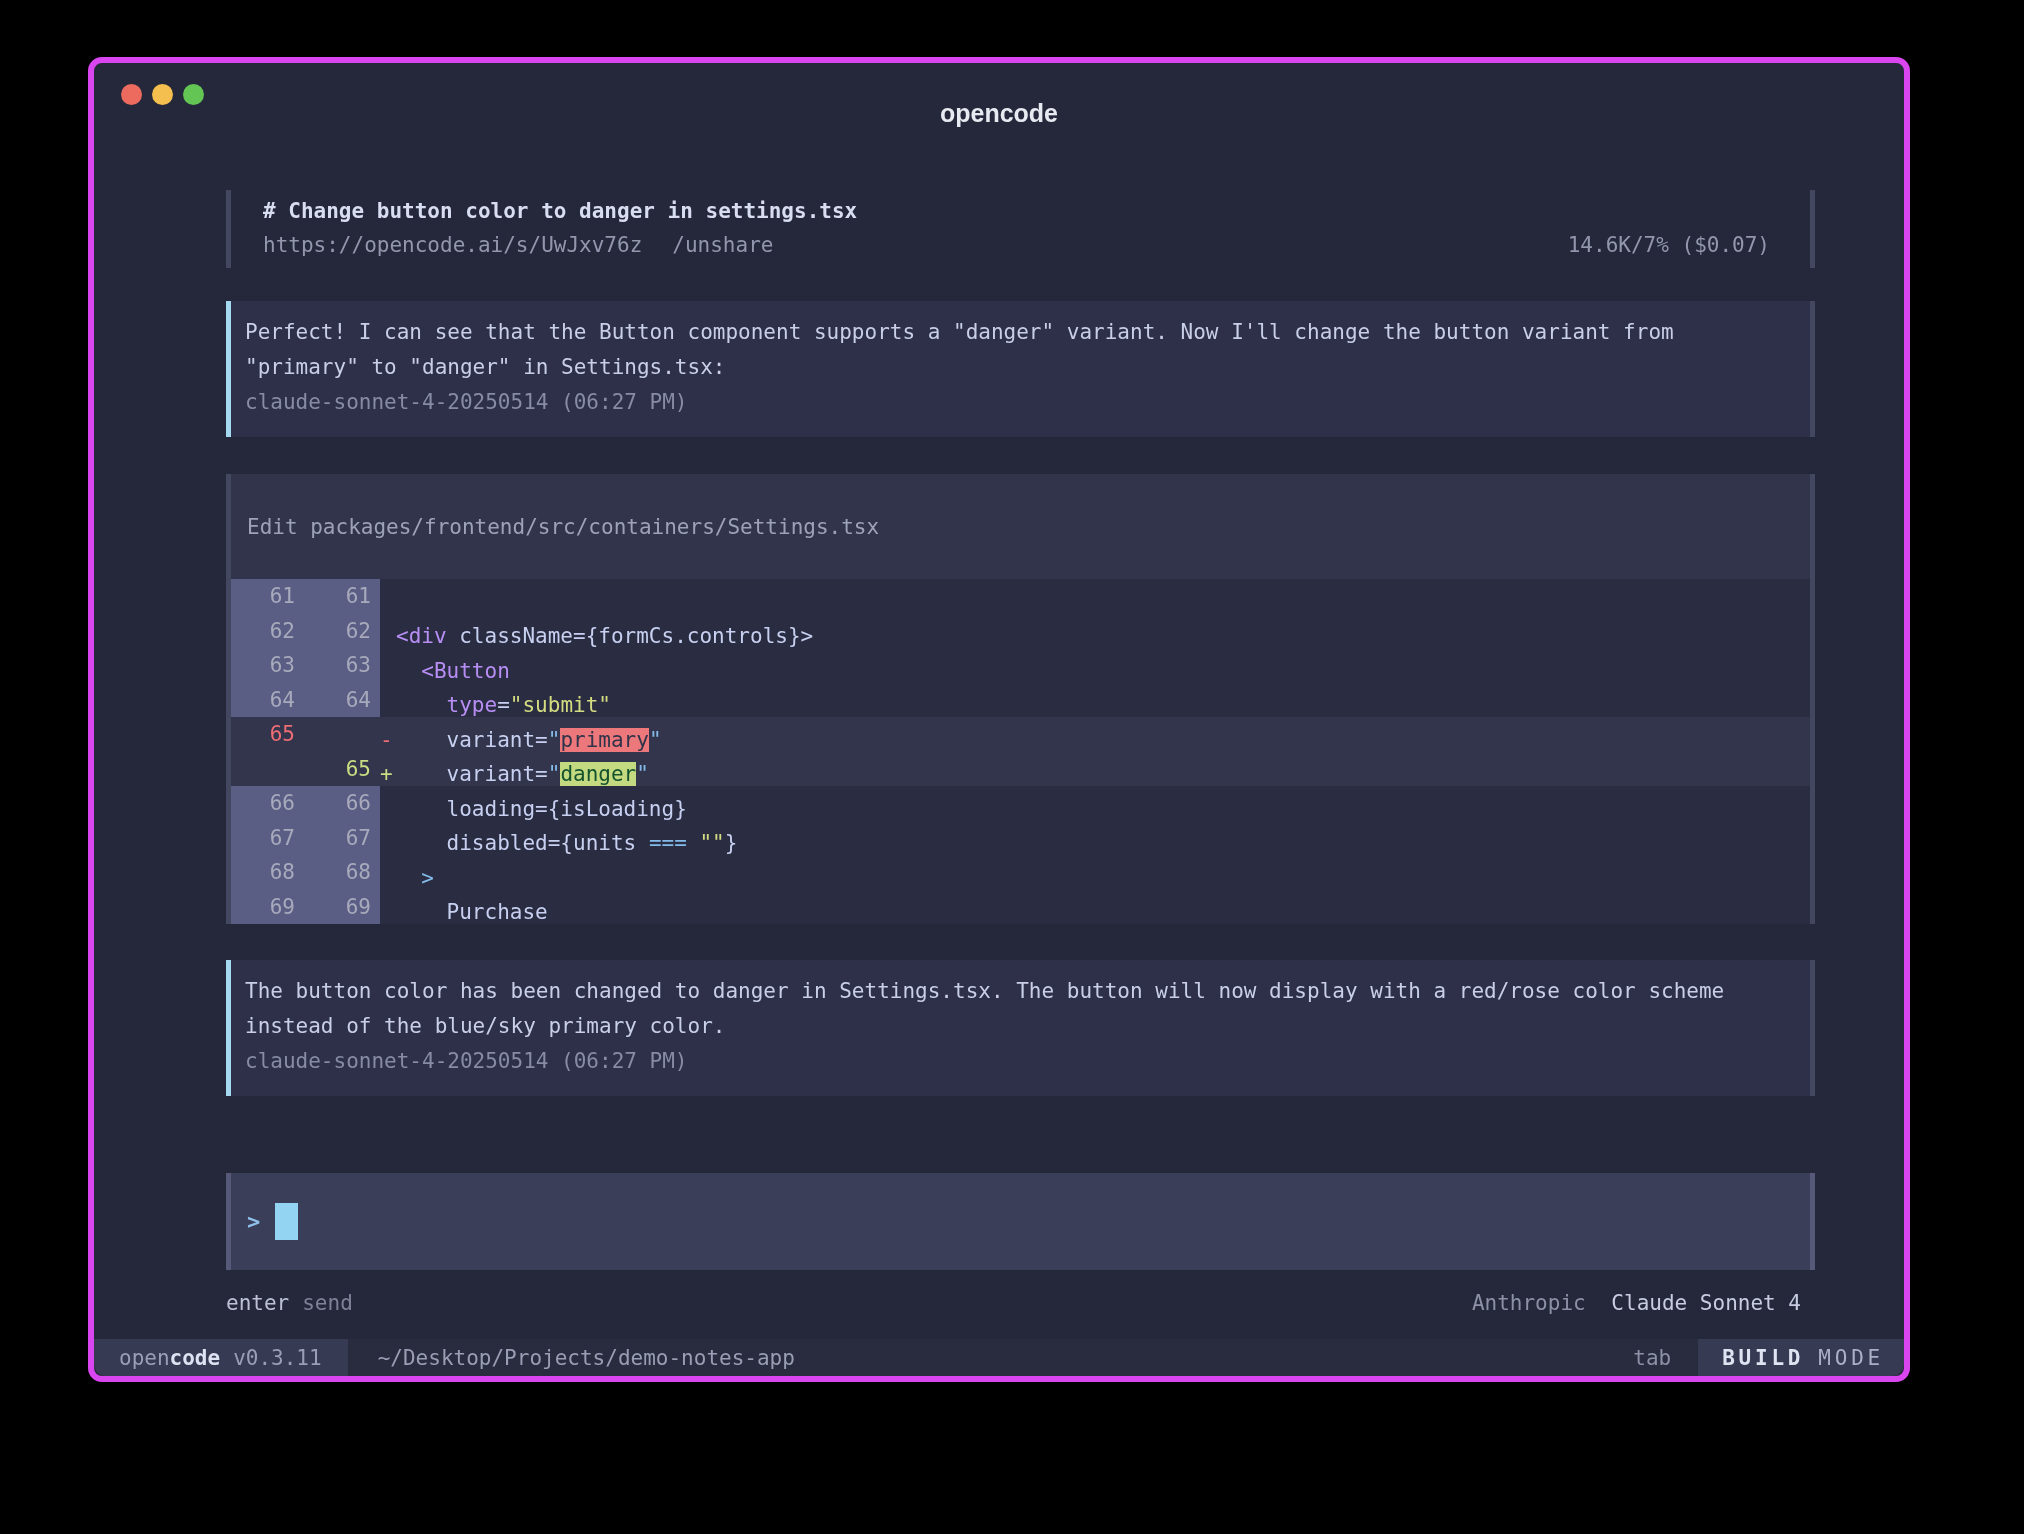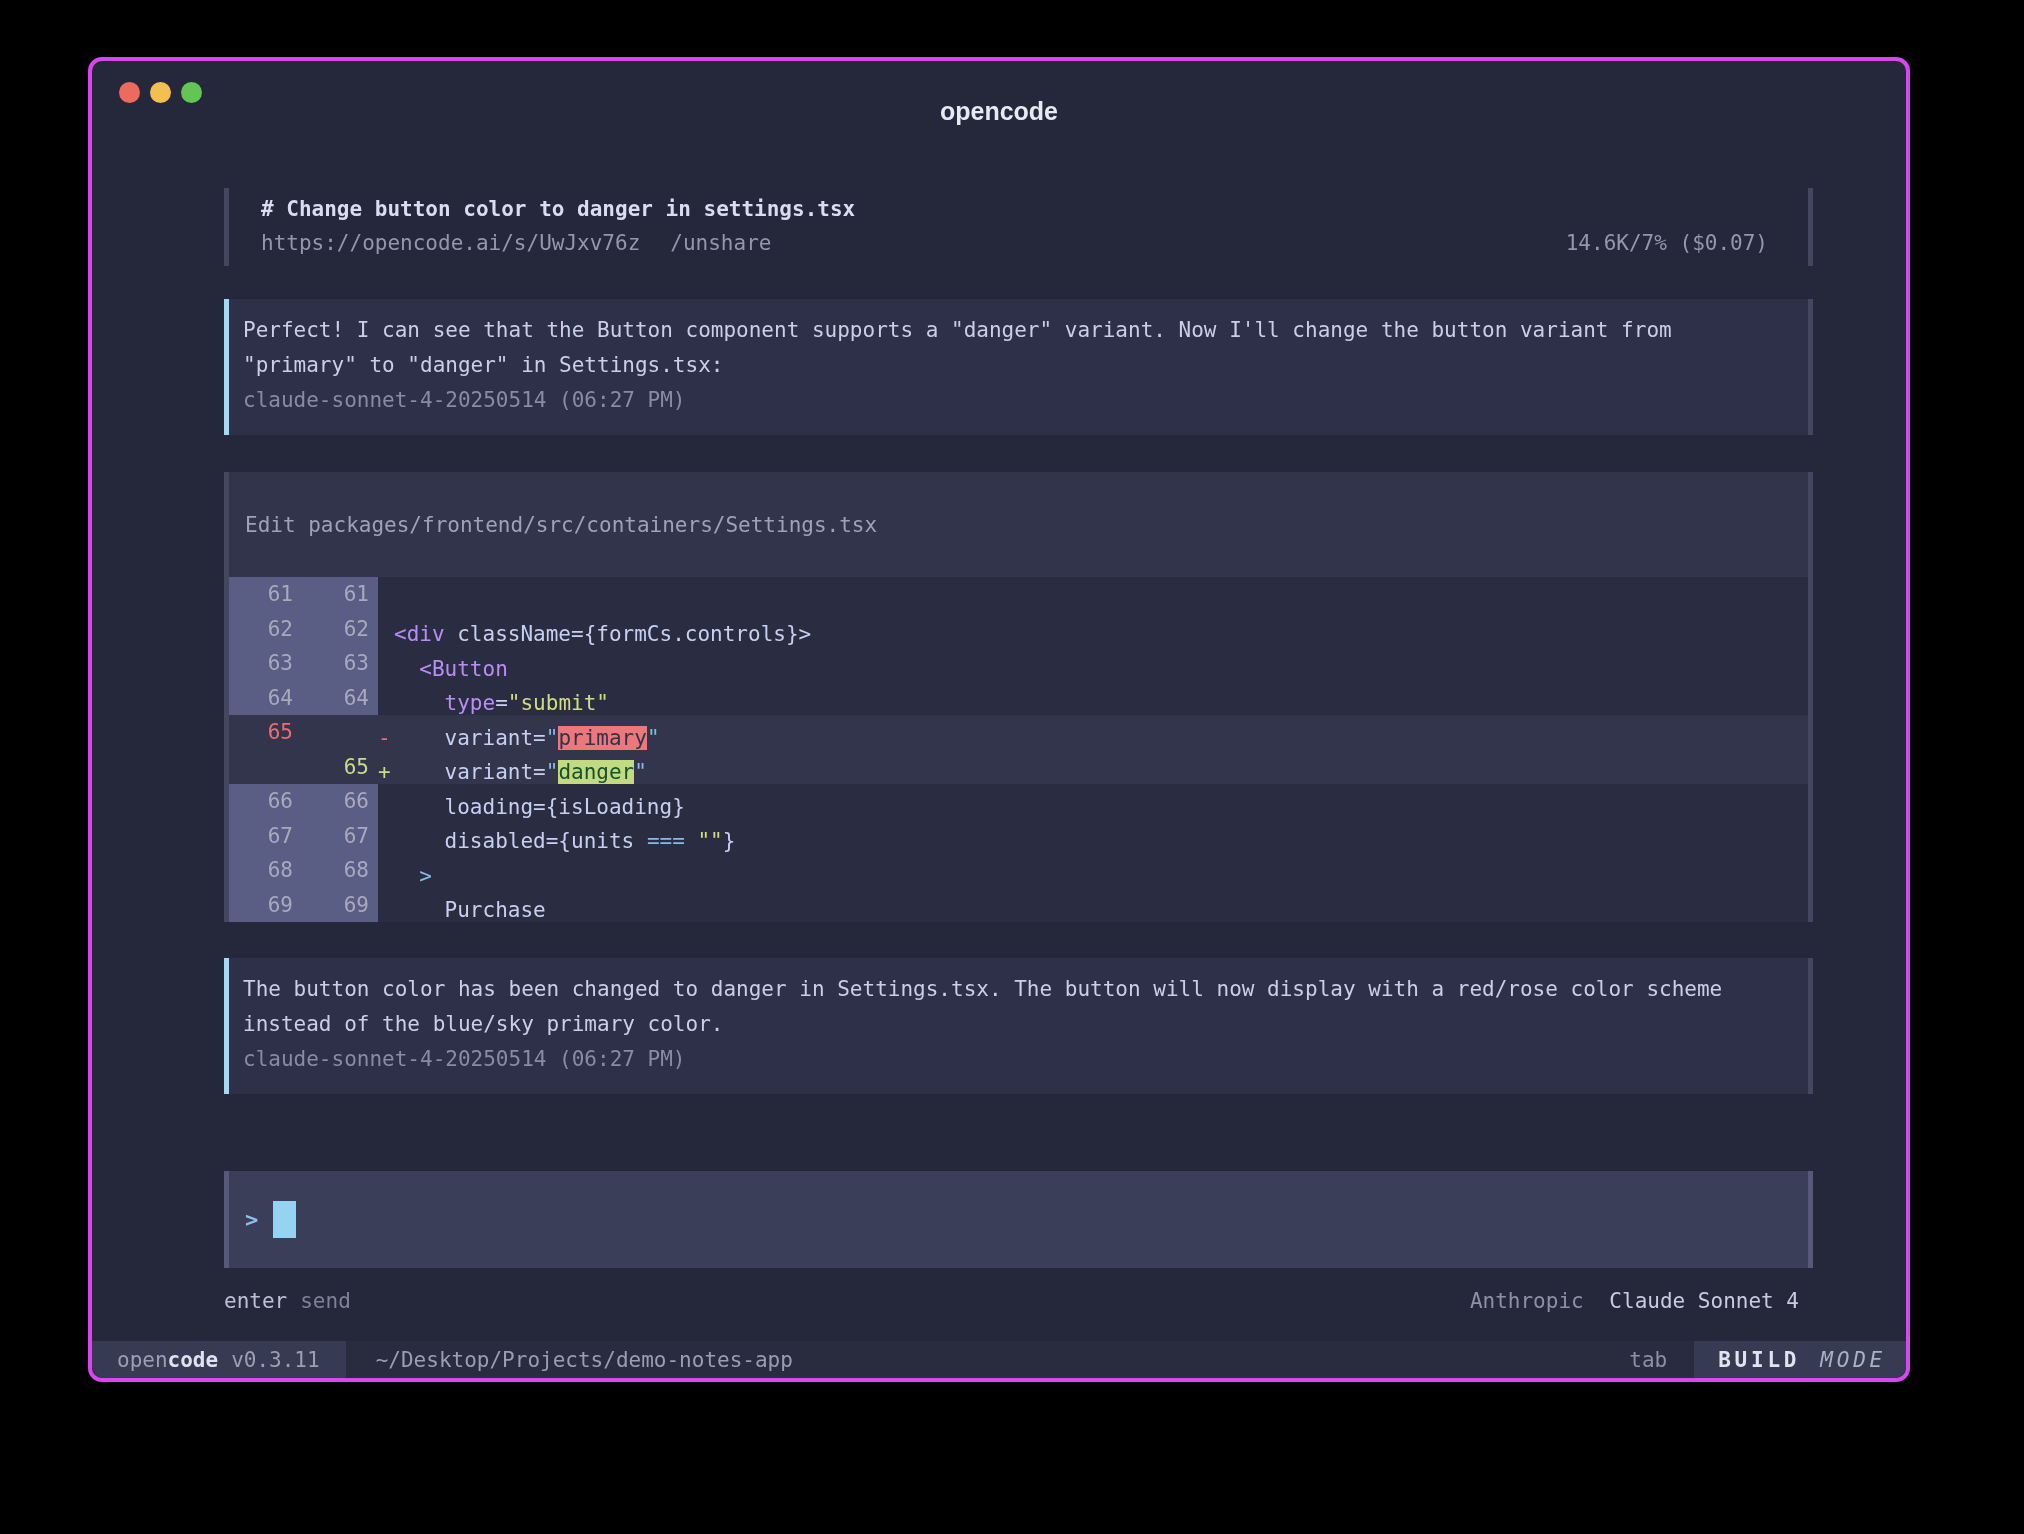--- a/index.html
+++ b/index.html
@@ -1,18 +1,18 @@
 <!DOCTYPE html>
 <html><head>
 <meta charset="utf-8">
 <style>
   html,body{margin:0;padding:0;background:#000;width:2024px;height:1534px;position:relative;
     font-family:"DejaVu Sans Mono","Liberation Mono",monospace;}
   .window{position:absolute;left:88px;top:57px;width:1822px;height:1325px;background:#25283a;
-    border:4px solid #d946ef;border-radius:14px;box-sizing:border-box;overflow:hidden;}
+    border:6px solid #d946ef;border-radius:14px;box-sizing:border-box;overflow:hidden;}
   
   .titlebar{position:relative;height:78px;}
   .lights{position:absolute;left:27px;top:21px;display:flex;gap:10px;}
   .light{width:21px;height:21px;border-radius:50%;}
   .light.red{background:#ec6a5e;}
   .light.yellow{background:#f5bf4f;}
   .light.green{background:#62c554;}
   .win-title{position:absolute;left:0;right:0;top:36px;text-align:center;
     font-family:"Liberation Sans","DejaVu Sans",sans-serif;font-weight:bold;font-size:25px;color:#e8eaf2;}
   
@@ -78,21 +78,21 @@
   .status-seg{display:flex;align-items:center;}
   .status-app{background:#363a52;padding:0 26px 0 25px;}
   .status-open{color:#9b9eb4;}
   .status-code{color:#dfe2f2;font-weight:bold;}
   .status-version{color:#9b9eb4;margin-left:13px;}
   .status-cwd{color:#9a9eb5;margin-left:30px;}
   .status-right{margin-left:auto;display:flex;align-items:stretch;}
   .status-tab{display:flex;align-items:center;color:#8d91a8;padding:0 27px;}
   .status-mode{background:#363a52;display:flex;align-items:center;padding:0 20px 0 24px;letter-spacing:0.18em;}
   .mode-bold{color:#e0e3f2;font-weight:bold;}
-  .mode-rest{color:#aab0c5;margin-left:20px;font-style:italic;}
+  .mode-rest{color:#aab0c5;margin-left:14px;}
 </style>
 </head>
 <body>
 
 <div class="window">
 
   <div class="titlebar">
     <div class="lights">
       <div class="light red"></div>
       <div class="light yellow"></div>

